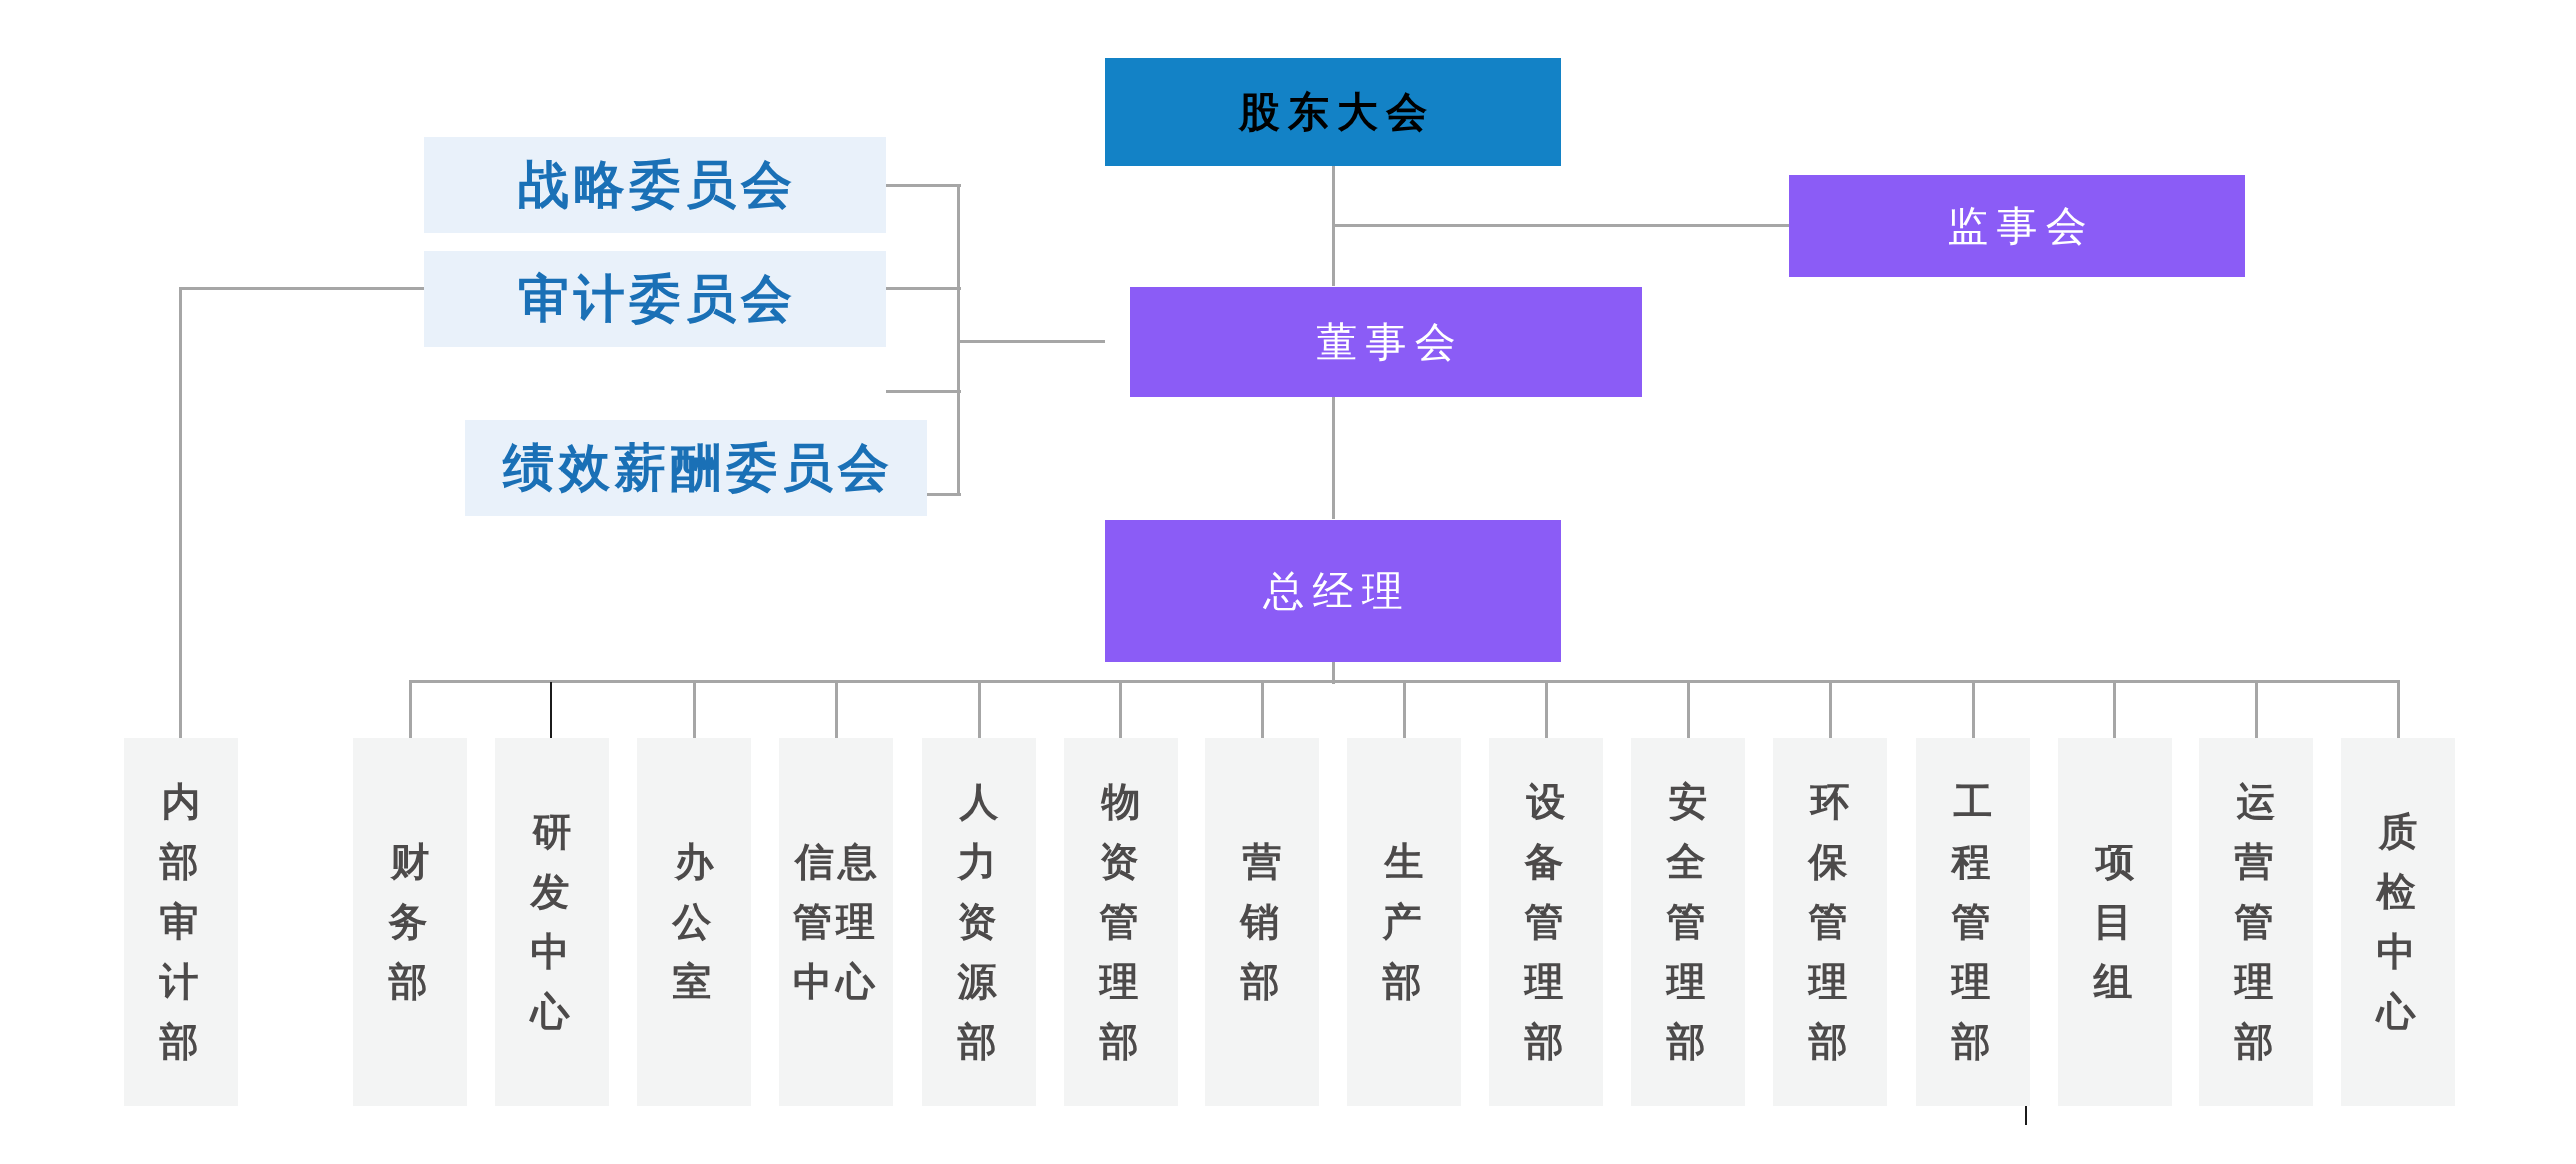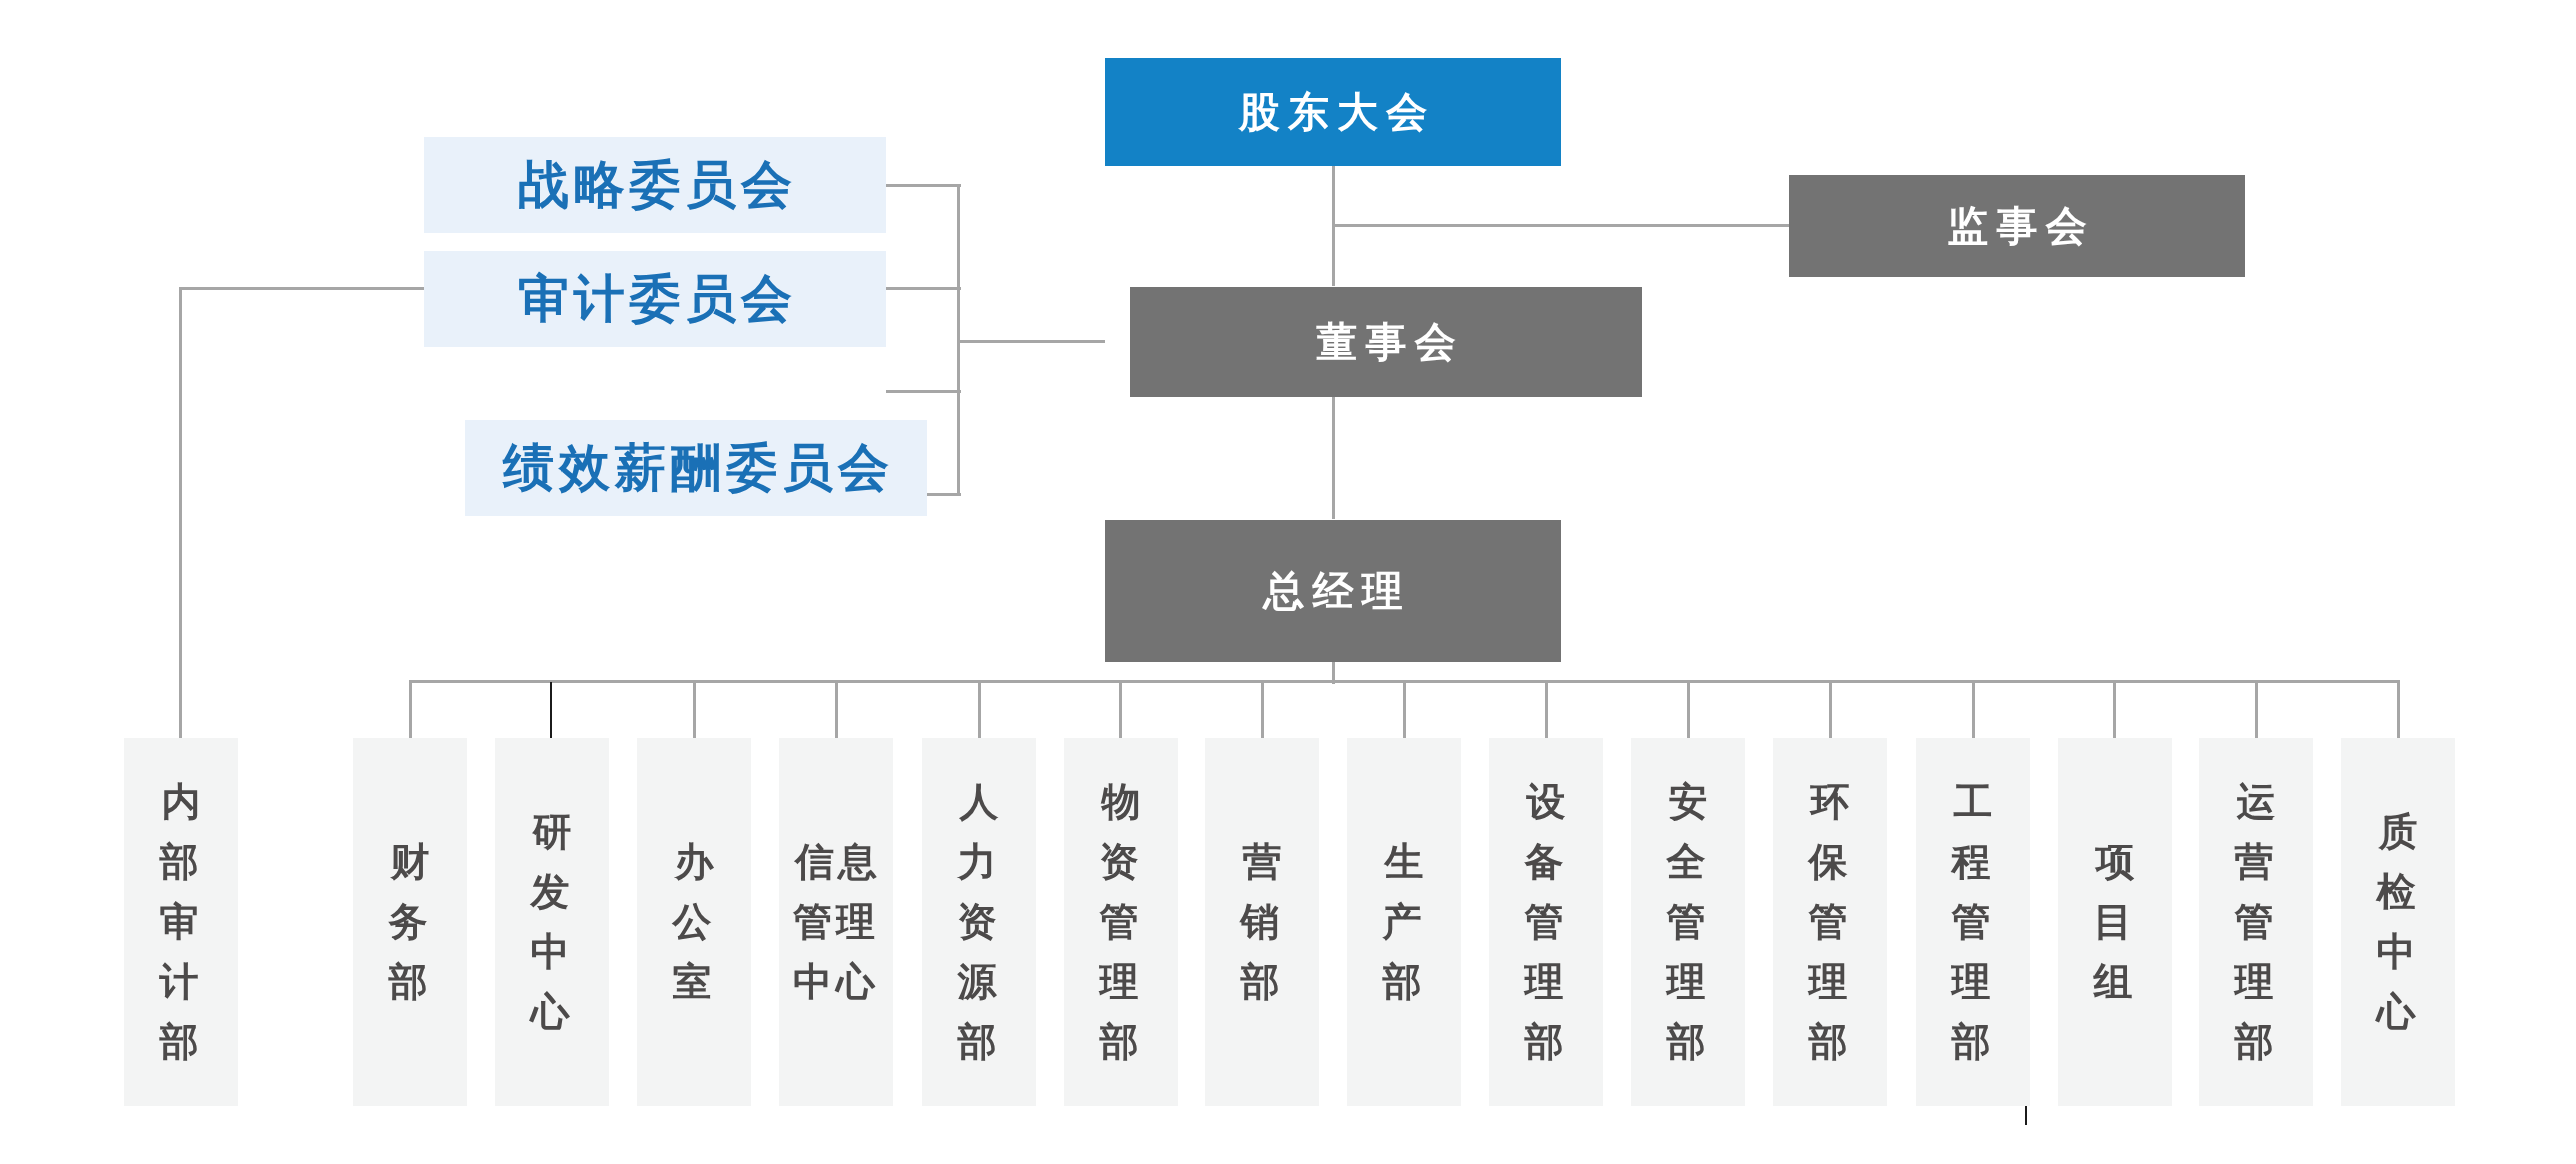--- a/index.html
+++ b/index.html
@@ -19,31 +19,31 @@
   
   .node {
     position: absolute;
     display: flex;
     align-items: center;
     justify-content: center;
     text-align: center;
   }
   .node-top {
     background: #1382c6;
-    color: #ffffff;
+    color: #000000;
     font-size: 41px;
     font-weight: 700;
     letter-spacing: 8.2px;
     text-indent: 8.2px;
   }
   .node-mid {
-    background: #737373;
+    background: #8b5cf6;
     color: #ffffff;
     font-size: 41px;
-    font-weight: 700;
+    font-weight: 400;
     letter-spacing: 8.2px;
     text-indent: 8.2px;
   }
   .committee {
     background: #e9f1fa;
     color: #1a70b6;
     font-size: 51px;
     font-weight: 700;
     letter-spacing: 4.8px;
     text-indent: 4.8px;

